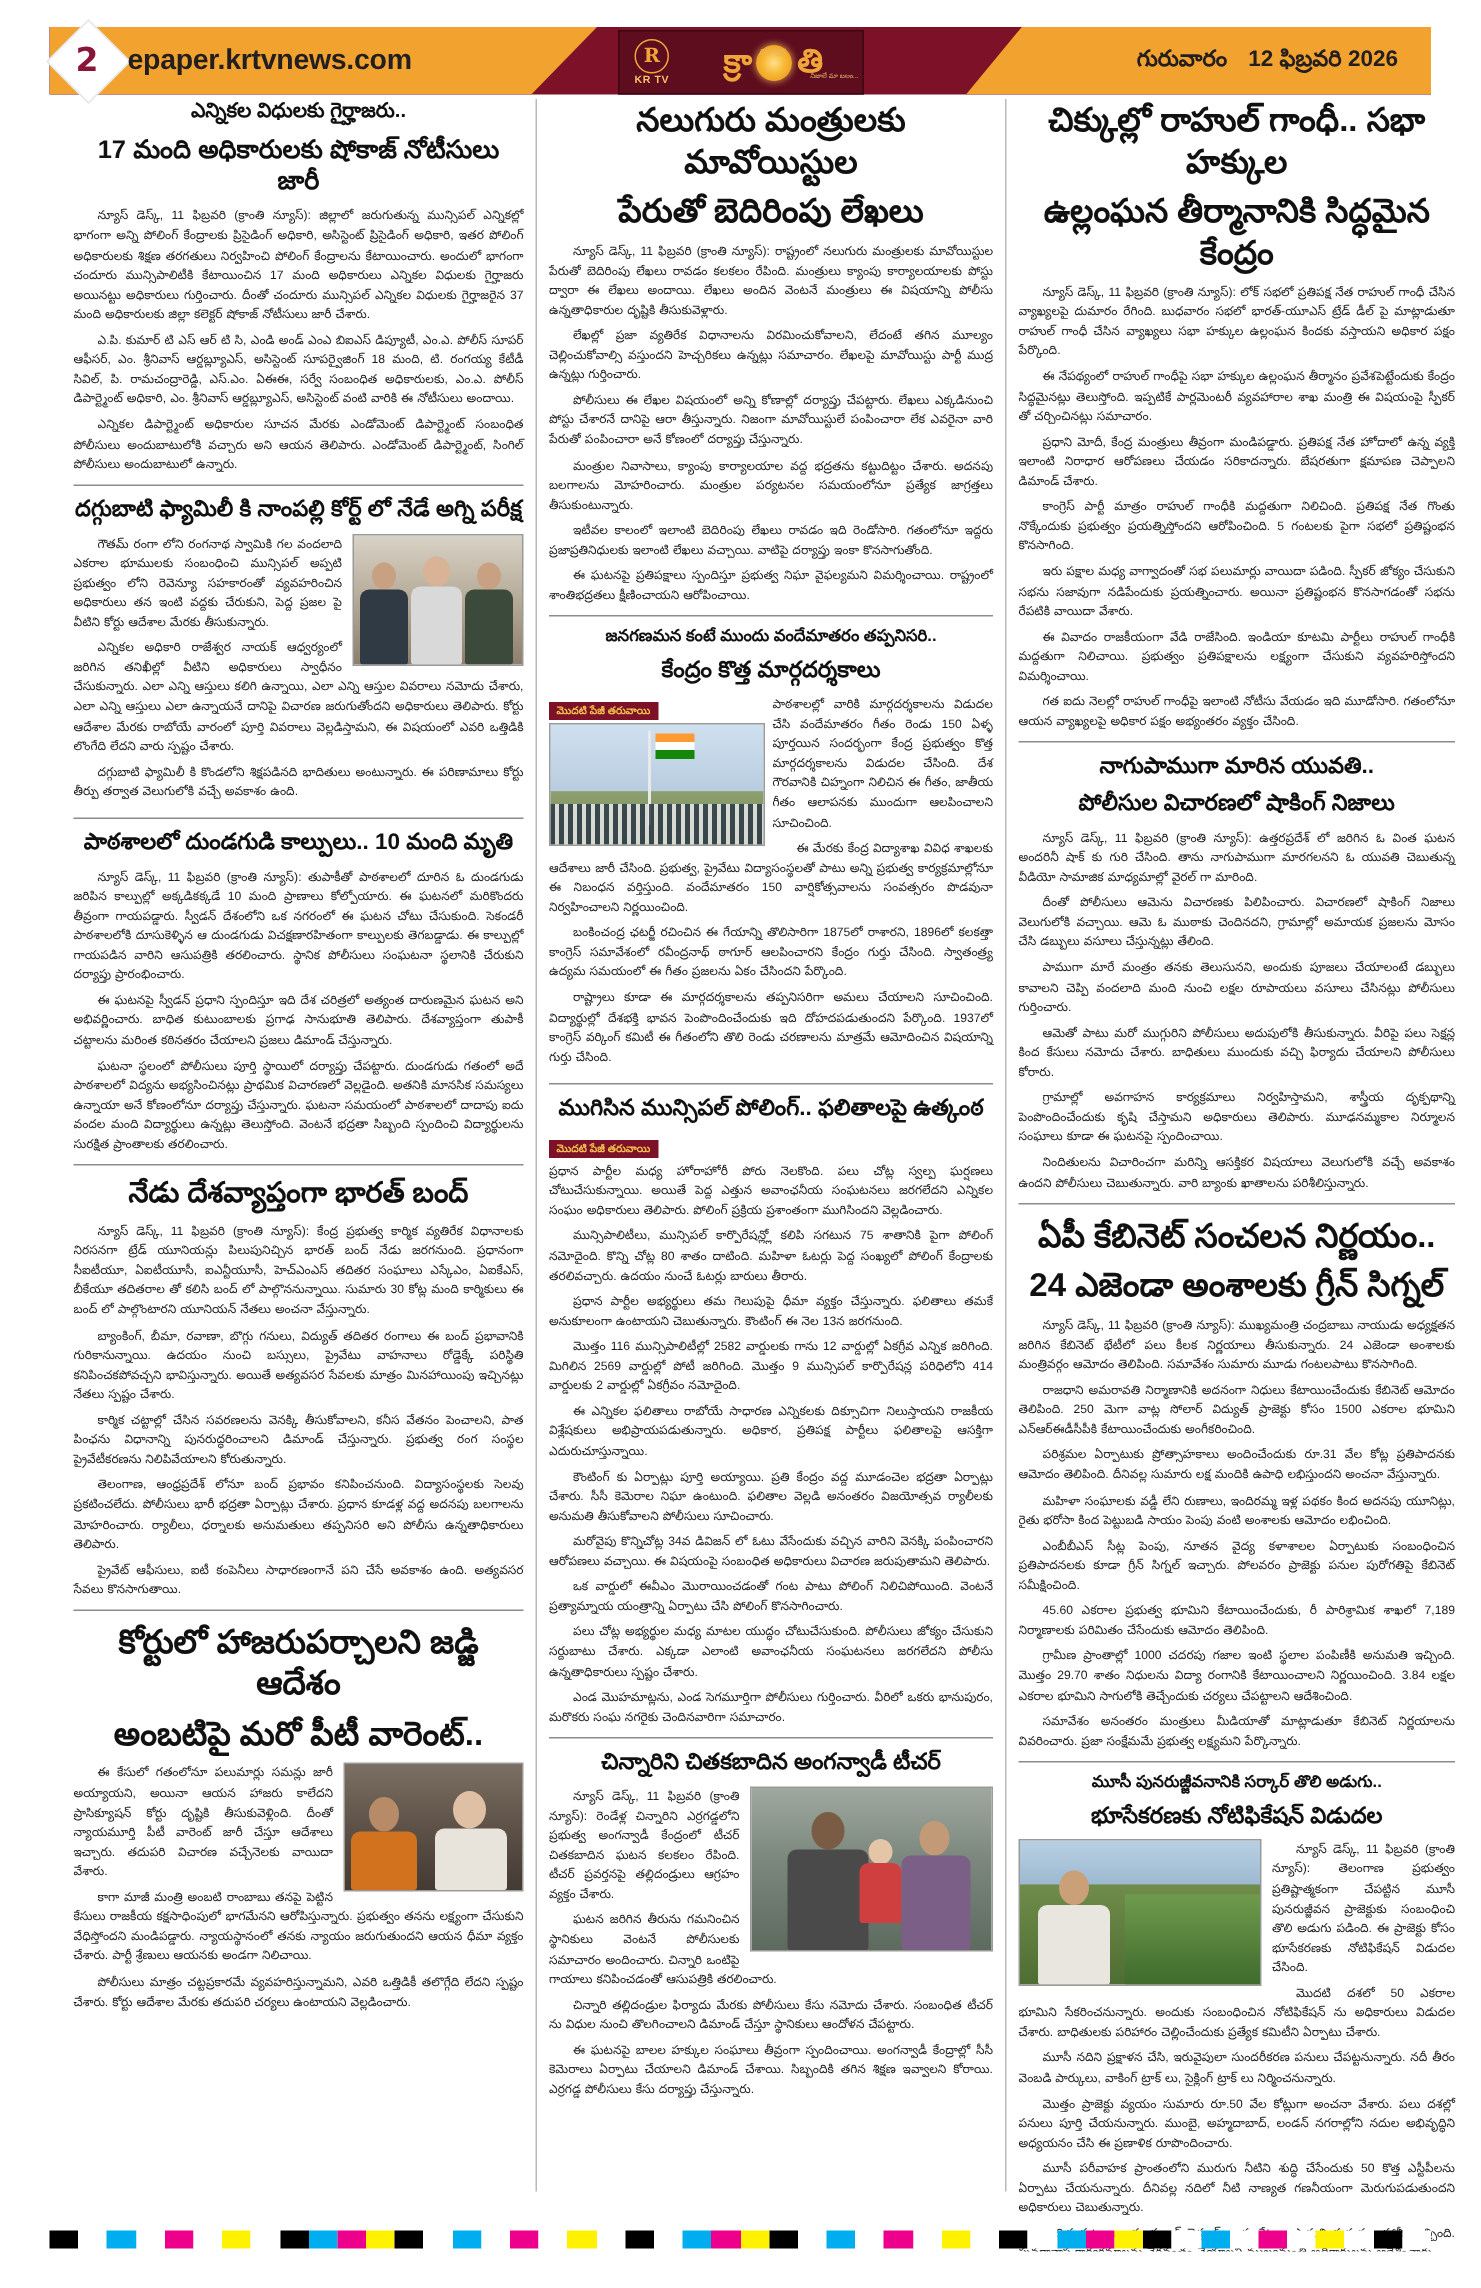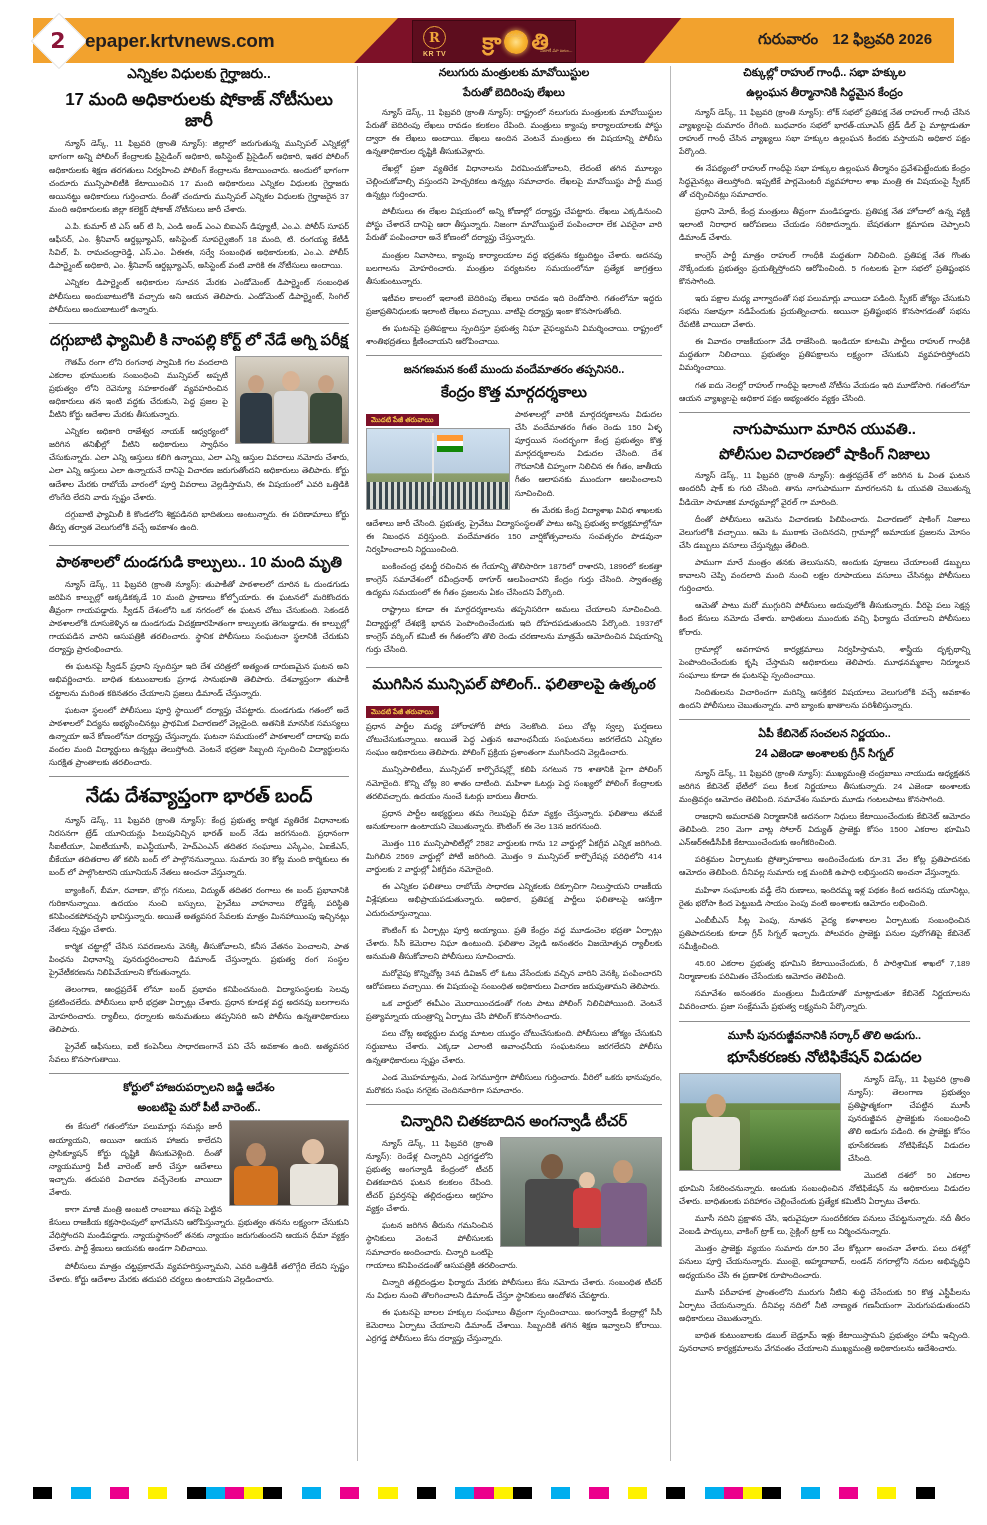--- a/index.html
+++ b/index.html
@@ -103,21 +103,21 @@
   .col-1{left:0;width:300px;}
   .col-2{left:308px;width:305px;padding-left:8px;border-left:1px solid #b9b9b9;}
   .col-3{left:621px;width:300px;padding-left:8px;border-left:1px solid #b9b9b9;}
 
   .hl{
     font-weight:bold;color:#111;text-align:center;
     line-height:1.25;margin:0 0 6px 0;
     font-family:"Liberation Sans","DejaVu Sans",sans-serif;
   }
   .hl-xl{font-size:19px;}
-  .hl-lg{font-size:11px;}
+  .hl-lg{font-size:22px;}
   .hl-md{font-size:15px;}
   .hl-sm{font-size:11px;}
   .hl-line1{font-size:13.5px;font-weight:bold;}
   .hl-line2{font-size:17px;font-weight:bold;}
 
   .rule{
     border:0;border-top:1px solid #8c8c8c;margin:7px 0 7px 0;height:0;
   }
 
   p.body{
@@ -386,20 +386,21 @@
 
     <div>
       <div class="hl hl-lg">ఏపీ కేబినెట్ సంచలన నిర్ణయం..</div>
       <div class="hl hl-lg">24 ఎజెండా అంశాలకు గ్రీన్ సిగ్నల్</div>
       <p class="body ind">న్యూస్ డెస్క్, 11 ఫిబ్రవరి (క్రాంతి న్యూస్): ముఖ్యమంత్రి చంద్రబాబు నాయుడు అధ్యక్షతన జరిగిన కేబినెట్ భేటీలో పలు కీలక నిర్ణయాలు తీసుకున్నారు. 24 ఎజెండా అంశాలకు మంత్రివర్గం ఆమోదం తెలిపింది. సమావేశం సుమారు మూడు గంటలపాటు కొనసాగింది.</p>
       <p class="body ind">రాజధాని అమరావతి నిర్మాణానికి అదనంగా నిధులు కేటాయించేందుకు కేబినెట్ ఆమోదం తెలిపింది. 250 మెగా వాట్ల సోలార్ విద్యుత్ ప్రాజెక్టు కోసం 1500 ఎకరాల భూమిని ఎన్ఆర్ఈడీసీపీకి కేటాయించేందుకు అంగీకరించింది.</p>
       <p class="body ind">పరిశ్రమల ఏర్పాటుకు ప్రోత్సాహకాలు అందించేందుకు రూ.31 వేల కోట్ల ప్రతిపాదనకు ఆమోదం తెలిపింది. దీనివల్ల సుమారు లక్ష మందికి ఉపాధి లభిస్తుందని అంచనా వేస్తున్నారు.</p>
       <p class="body ind">మహిళా సంఘాలకు వడ్డీ లేని రుణాలు, ఇందిరమ్మ ఇళ్ల పథకం కింద అదనపు యూనిట్లు, రైతు భరోసా కింద పెట్టుబడి సాయం పెంపు వంటి అంశాలకు ఆమోదం లభించింది.</p>
       <p class="body ind">ఎంబీబీఎస్ సీట్ల పెంపు, నూతన వైద్య కళాశాలల ఏర్పాటుకు సంబంధించిన ప్రతిపాదనలకు కూడా గ్రీన్ సిగ్నల్ ఇచ్చారు. పోలవరం ప్రాజెక్టు పనుల పురోగతిపై కేబినెట్ సమీక్షించింది.</p>
       <p class="body ind">45.60 ఎకరాల ప్రభుత్వ భూమిని కేటాయించేందుకు, రీ పారిశ్రామిక శాఖలో 7,189 నిర్మాణాలకు పరిమితం చేసేందుకు ఆమోదం తెలిపింది.</p>
+      <p class="body ind">గ్రామీణ ప్రాంతాల్లో 1000 చదరపు గజాల ఇంటి స్థలాల పంపిణీకి అనుమతి ఇచ్చింది. మొత్తం 29.70 శాతం నిధులను విద్యా రంగానికి కేటాయించాలని నిర్ణయించింది. 3.84 లక్షల ఎకరాల భూమిని సాగులోకి తెచ్చేందుకు చర్యలు చేపట్టాలని ఆదేశించింది.</p>
       <p class="body ind">సమావేశం అనంతరం మంత్రులు మీడియాతో మాట్లాడుతూ కేబినెట్ నిర్ణయాలను వివరించారు. ప్రజా సంక్షేమమే ప్రభుత్వ లక్ష్యమని పేర్కొన్నారు.</p>
     </div>
 
     <hr class="rule">
 
     <div class="clearfix">
       <div class="hl hl-sm">మూసీ పునరుజ్జీవనానికి సర్కార్ తొలి అడుగు..</div>
       <div class="hl hl-md">భూసేకరణకు నోటిఫికేషన్ విడుదల</div>
       <div class="photo ph-green figure-left" style="width:160px;height:96px;">
         <div class="fig-head" style="left:26px;top:20px;width:20px;height:23px;background:#c9a078;"></div>

